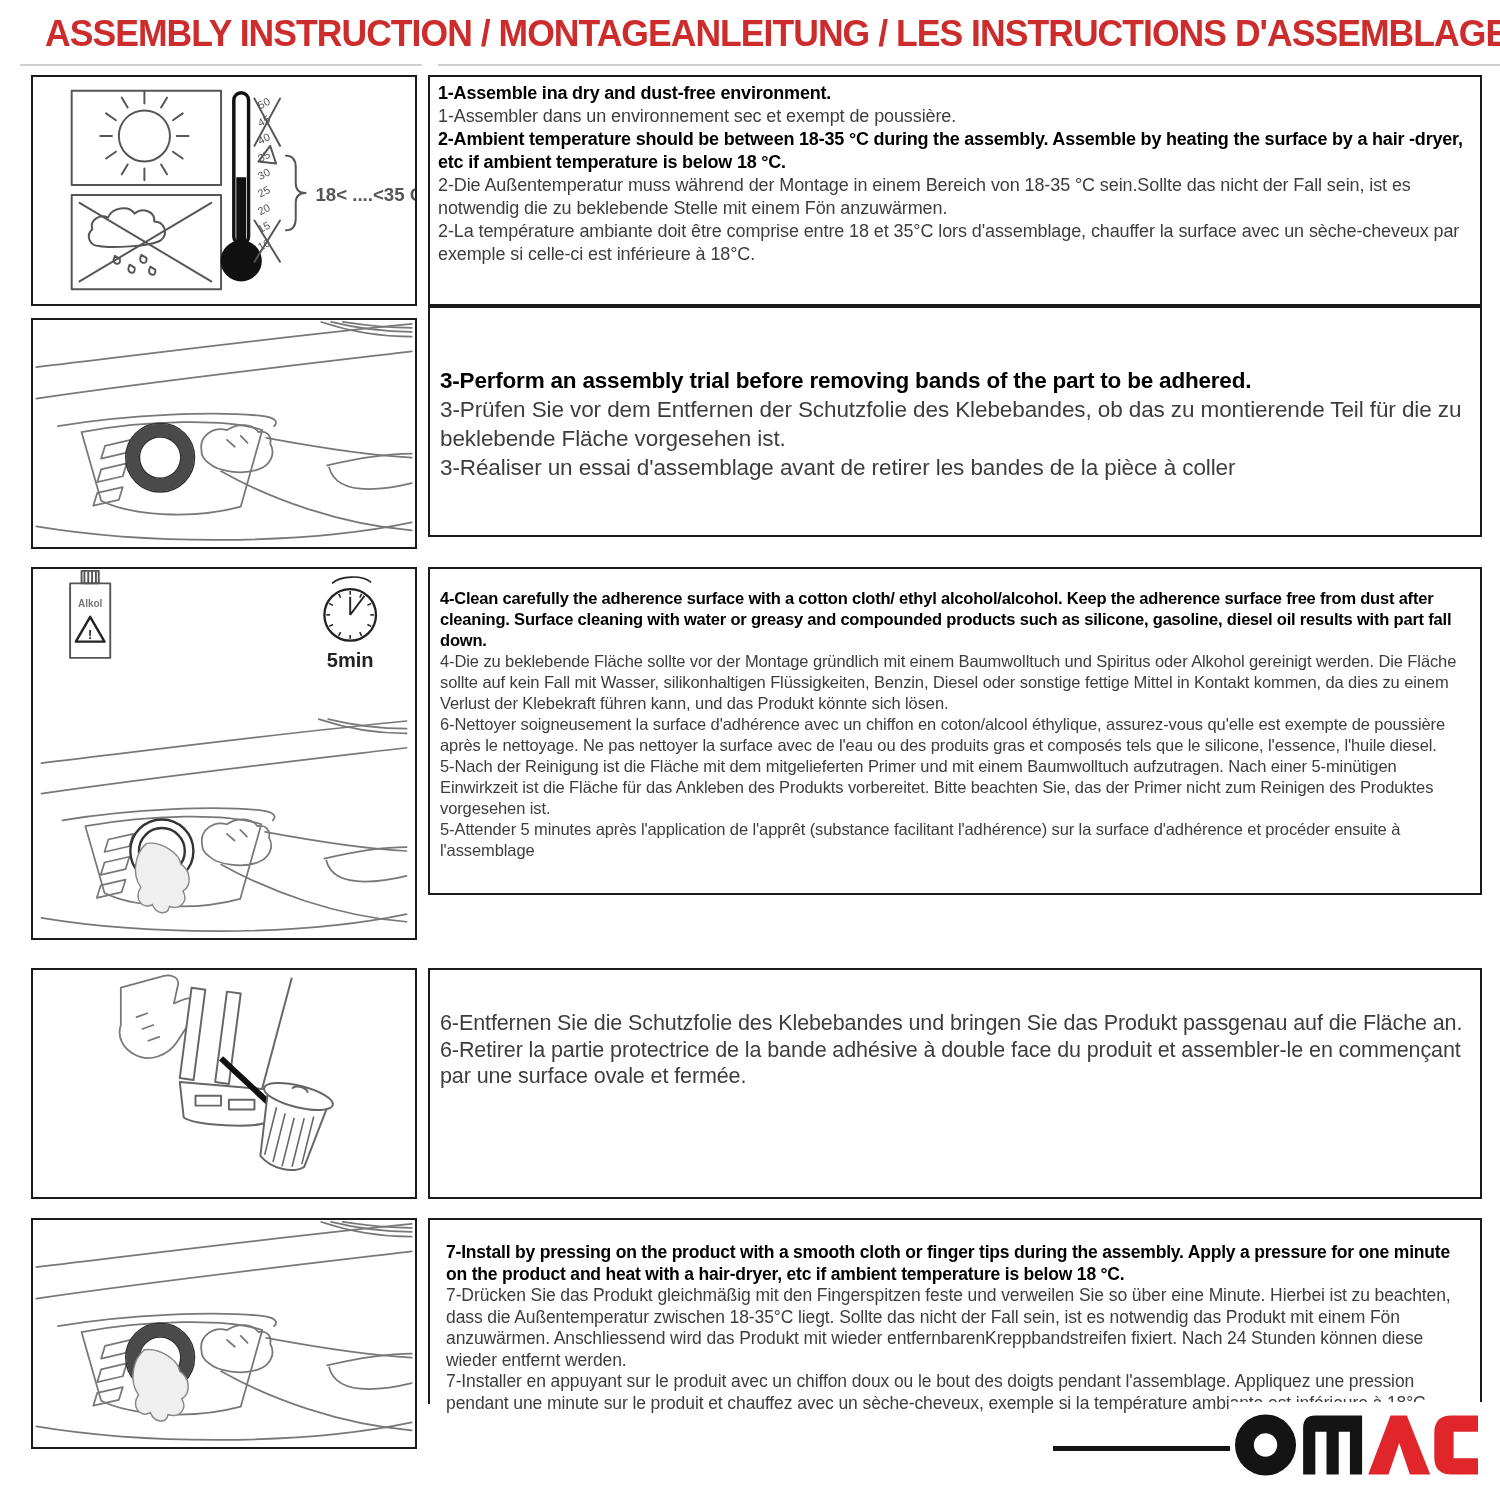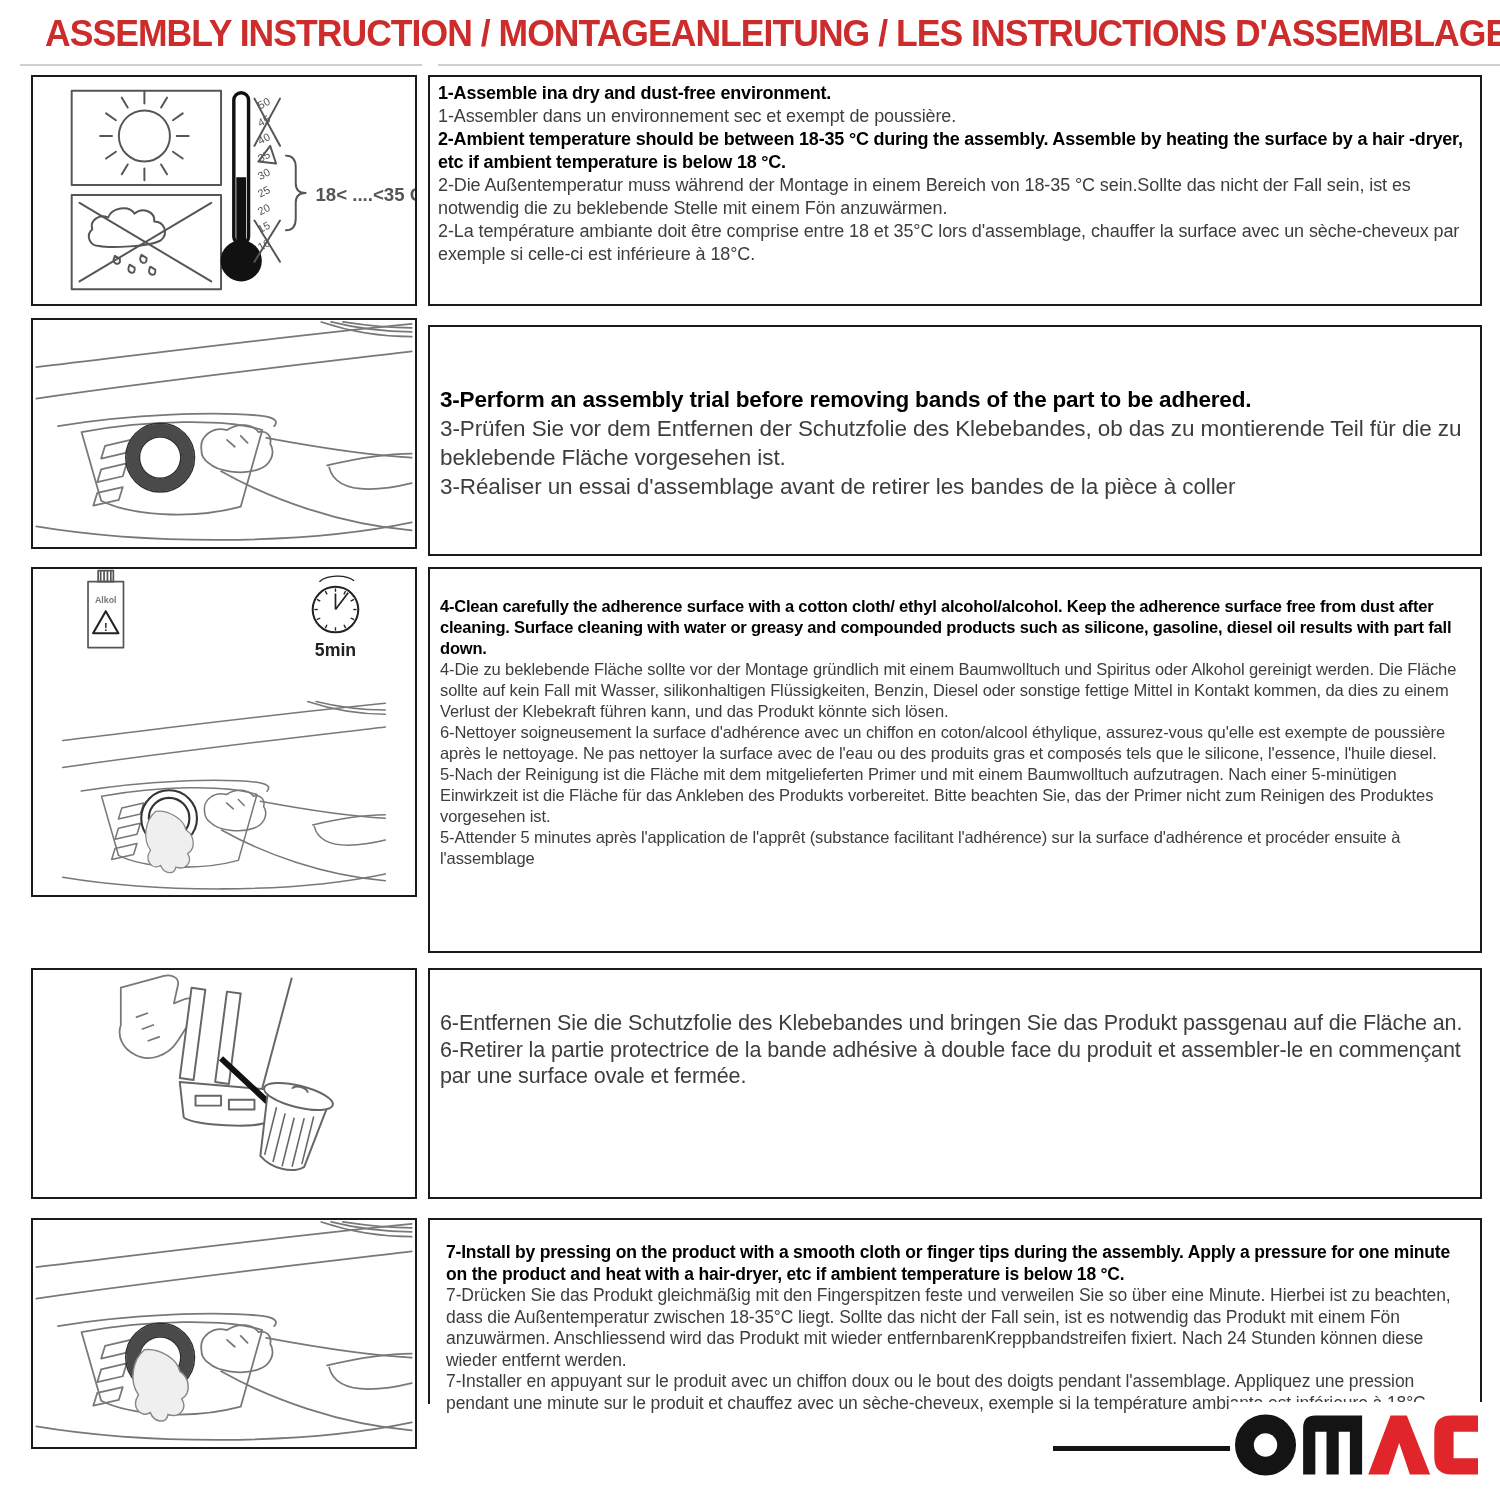--- a/index.html
+++ b/index.html
@@ -13,27 +13,27 @@
   .text-panel{left:428px;width:1054px;display:flex;flex-direction:column;}
   .text-panel p{margin:0;color:#3d3d3d;letter-spacing:-0.1px;}
   .text-panel p.b{font-weight:700;color:#000;letter-spacing:-0.2px;}
   .r1 p{font-size:18px;line-height:23px;}
   .r2 p{font-size:22.5px;line-height:29px;}
   .r3 p{font-size:16.5px;line-height:21px;}
   .r4 p{font-size:21.5px;line-height:26.5px;}
   .r5 p{font-size:17.5px;line-height:21.5px;}
   .gap26{margin-top:26px;} .gap14{margin-top:14px;}
   .pnl1{top:75px;height:231px;padding:5px 10px 4px 8px;}
-  .pnl2{top:325px;height:231px;padding:58px 10px 0 10px;}
-  .pnl3{top:567px;height:386px;padding:27px 10px 4px 10px;}
+  .pnl2{top:306px;height:231px;padding:58px 10px 0 10px;}
+  .pnl3{top:567px;height:328px;padding:19px 10px 4px 10px;}
   .pnl4{top:968px;height:231px;padding:40px 10px 0 10px;}
   .pnl5{top:1218px;height:186px;padding:22px 12px 0 16px;border-bottom:none;}
   .ill{left:31px;width:386px;}
   .i1{top:75px;height:231px;} .i2{top:318px;height:231px;}
-  .i3{top:567px;height:330px;} .i4{top:968px;height:231px;}
+  .i3{top:567px;height:373px;} .i4{top:968px;height:231px;}
   .i5{top:1218px;height:231px;}
   .ill svg{display:block;width:100%;height:100%;}
   .logo-rule{left:1053px;top:1446px;width:180px;height:5px;background:#141414;}
   .logo-wrap{left:1230px;top:1402px;width:254px;height:92px;background:#fff;}
   .logo-wrap svg{display:block;margin:8px 0 0 4px;}
   .sketch{stroke:#787878;stroke-width:1.8;fill:none;stroke-linecap:round;stroke-linejoin:round;}
   .ink{stroke:#555;stroke-width:2;fill:none;stroke-linecap:round;stroke-linejoin:round;}
   text{font-family:"Liberation Sans","DejaVu Sans",sans-serif;}
 </style>
 </head>

